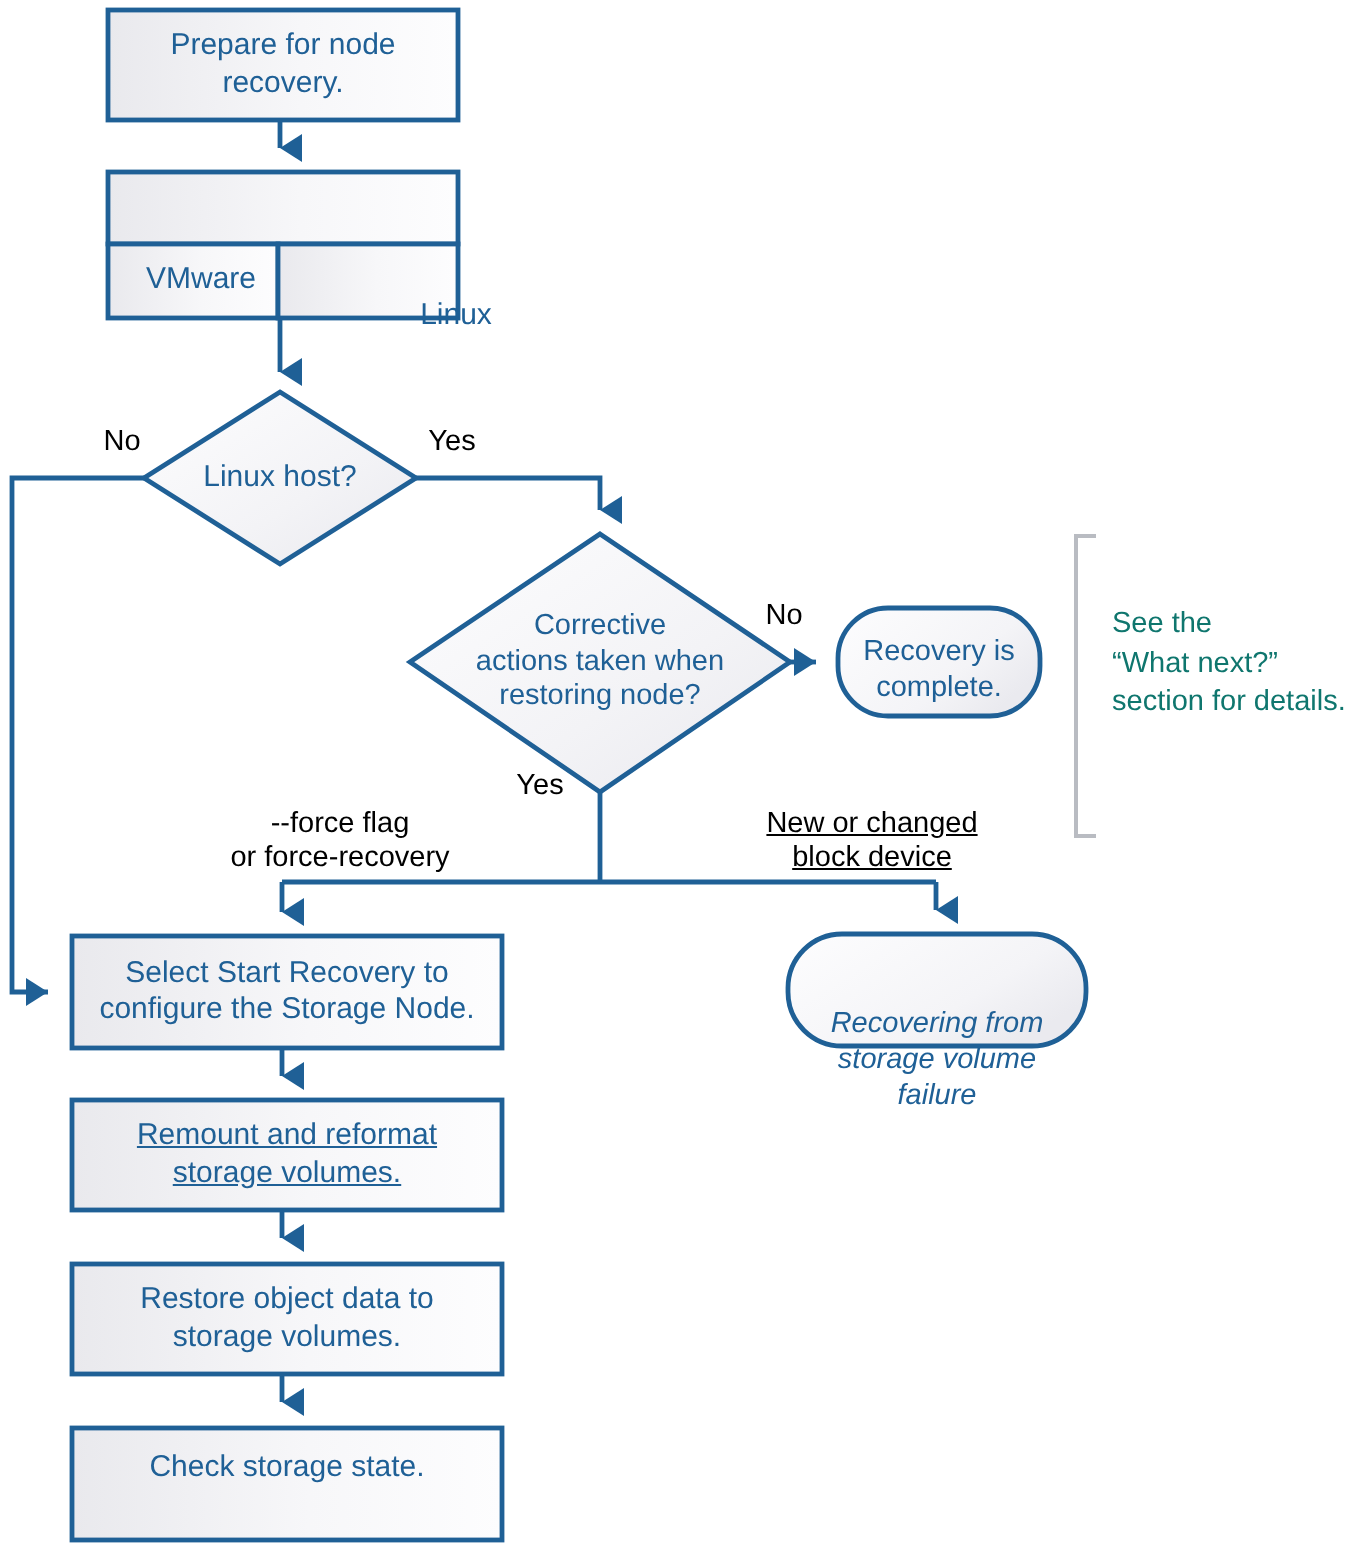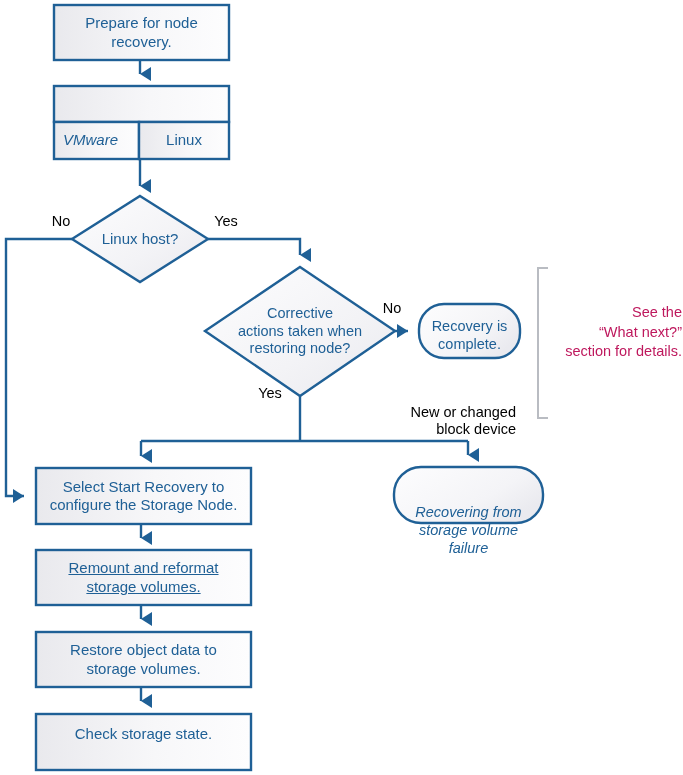--- a/index.html
+++ b/index.html
@@ -43,24 +43,24 @@
     font-size: 14.5px;
     line-height: 1.18;
     text-align: center;
     white-space: pre-line;
   }
   .italic {
     font-style: italic;
   }
   .note-text {
     position: absolute;
-    color: #be185d;
+    color: #0f766e;
     font-size: 14.5px;
     line-height: 1.35;
-    text-align: right;
+    text-align: left;
     white-space: pre-line;
   }
 </style>
 </head>
 <body>
 
 <div id="flow-root">
 
   <svg id="flow-svg" viewBox="0 0 683 775">
     <defs>
@@ -133,23 +133,23 @@
     <rect x="36" y="468" width="215" height="56" fill="url(#boxGrad)" stroke="#1f6096" stroke-width="2.4"></rect>
     <rect x="36" y="550" width="215" height="55" fill="url(#boxGrad)" stroke="#1f6096" stroke-width="2.4"></rect>
     <rect x="36" y="632" width="215" height="55" fill="url(#boxGrad)" stroke="#1f6096" stroke-width="2.4"></rect>
     <rect x="36" y="714" width="215" height="56" fill="url(#boxGrad)" stroke="#1f6096" stroke-width="2.4"></rect>
   </svg>
 
   <div class="node-text" style="left:54px; top:5px; width:175px; height:55px;">Prepare for node
 recovery.</div>
 
 
-  <div class="node-text" style="left:48px; top:122px; width:85px; height:37px;font-style:italic;">VMware</div>
+  <div class="node-text" style="left:58px; top:122px; width:85px; height:37px;">VMware</div>
 
-  <div class="node-text" style="left:139px; top:122px; width:90px; height:37px;">Linux</div>
+  <div class="node-text" style="left:139px; top:140px; width:90px; height:37px;padding-left:44px;">Linux</div>
 
   <div class="node-text" style="left:72px; top:196px; width:136px; height:86px;">Linux host?</div>
 
   <div class="node-text" style="left:205px; top:267px; width:190px; height:129px; font-size:14.5px;">Corrective
 actions taken when
 restoring node?</div>
 
   <div class="node-text" style="left:419px; top:304px; width:101px; height:64px; font-size:14.5px;">Recovery is
 complete.</div>
 
@@ -169,21 +169,23 @@
 failure</div>
 
   <div class="edge-label" style="left:41px; top:213px; width:40px;">No</div>
 
   <div class="edge-label" style="left:205px; top:213px; width:42px;">Yes</div>
 
   <div class="edge-label" style="left:376px; top:300px; width:32px;">No</div>
 
   <div class="edge-label" style="left:249px; top:385px; width:42px;">Yes</div>
 
+  <div class="edge-label" style="left:85px; top:404px; width:170px;">--force flag
+or force-recovery</div>
 
-  <div class="edge-label" style="left:356px; top:404px; width:160px; text-align:right;">New or changed
+  <div class="edge-label" style="left:356px; top:404px; width:160px; text-align:center;text-decoration:underline;">New or changed
 block device</div>
 
   <div class="note-text" style="left:556px; top:303px; width:126px;">See the
 “What next?”
 section for details.</div>
 
 </div>
 
 </body></html>

